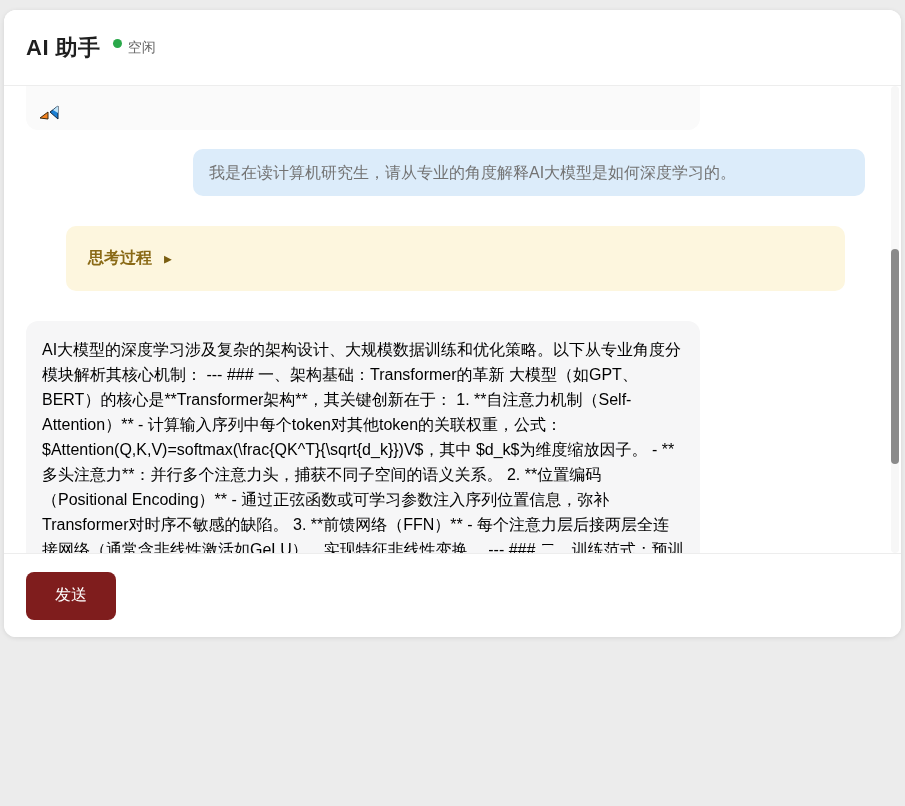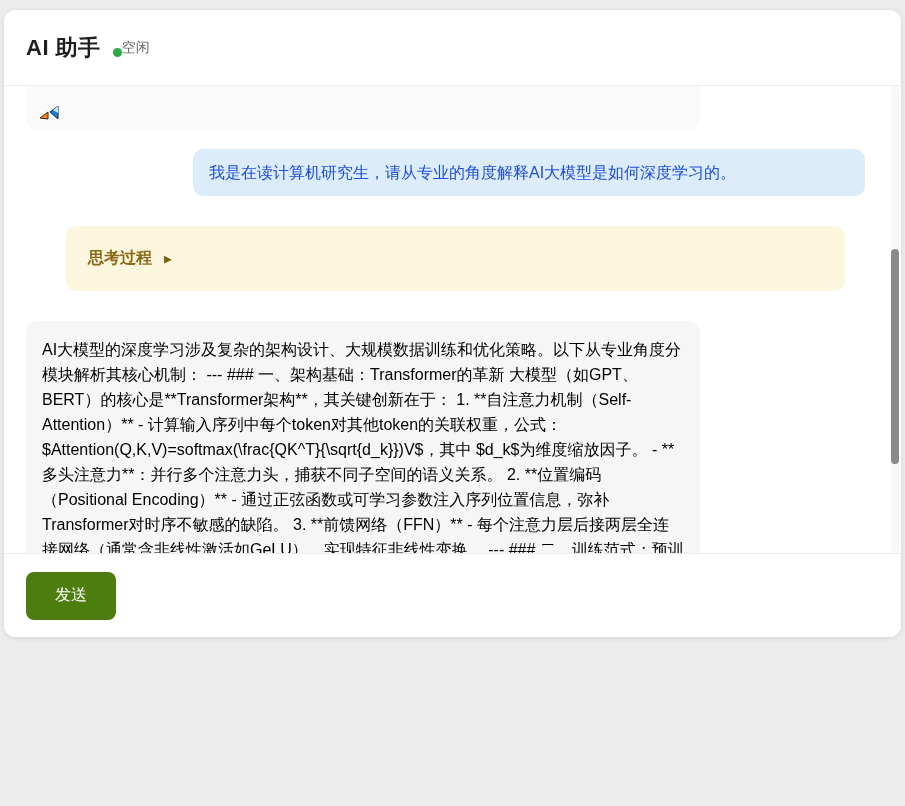--- a/index.html
+++ b/index.html
@@ -21,21 +21,21 @@
   }
   
   .header{
     height:75px;flex:0 0 75px;
     display:flex;align-items:center;
     padding:0 22px;
     border-bottom:1px solid #ededed;
     background:#fff;
   }
   .title{font-size:22px;font-weight:bold;color:#1f1f1f;letter-spacing:.5px;}
-  .status-wrap{display:flex;align-items:flex-end;margin-left:12px;gap:0;}
+  .status-wrap{display:flex;align-items:flex-start;margin-left:12px;gap:6px;}
   .status-dot{width:9px;height:9px;border-radius:50%;background:#2aa84a;}
   .status-text{font-size:14px;color:#666;}
   
   .chat{
     position:relative;flex:1 1 auto;
     overflow:hidden;
     padding:0 36px 0 22px;
     background:#fff;
   }
   .msg-prev{
@@ -46,21 +46,21 @@
     display:flex;align-items:flex-end;
     padding:0 14px 10px 14px;
   }
   .logo-icon{width:19px;height:15px;display:block;}
   .msg-user{
     margin:19px 0 0 auto;
     max-width:640px;
     background:#dcecfa;
     border-radius:10px;
     padding:11px 16px;
-    font-size:16px;line-height:25px;color:#1d4ed8;
+    font-size:16px;line-height:25px;color:#737373;
   }
   .thinking{
     margin:30px 20px 0 40px;
     background:#fdf6de;
     border-radius:10px;
     padding:22px 22px;
     display:flex;align-items:center;gap:12px;
     cursor:pointer;
     font-family:Liberation Mono, monospace;
   }
@@ -95,21 +95,21 @@
   .question-input{
     flex:1 1 auto;height:46px;
     border:1px solid #d9d9d9;border-radius:8px;
     padding:0 16px;font-size:16px;color:#333;
     font-family:"Liberation Sans","DejaVu Sans",sans-serif;
     outline:none;box-sizing:border-box;background:#fff;
   }
   .question-input::placeholder{color:#9ca3af;}
   .send-btn{
     flex:0 0 90px;width:90px;height:48px;
-    background:#4d7c0f;color:#fff;
+    background:#7f1d1d;color:#fff;
     border:none;border-radius:8px;
     font-size:16px;cursor:pointer;
     font-family:"Liberation Sans","DejaVu Sans",sans-serif;
   }
 </style>
 </head>
 <body>
 
 <div class="card">
 

